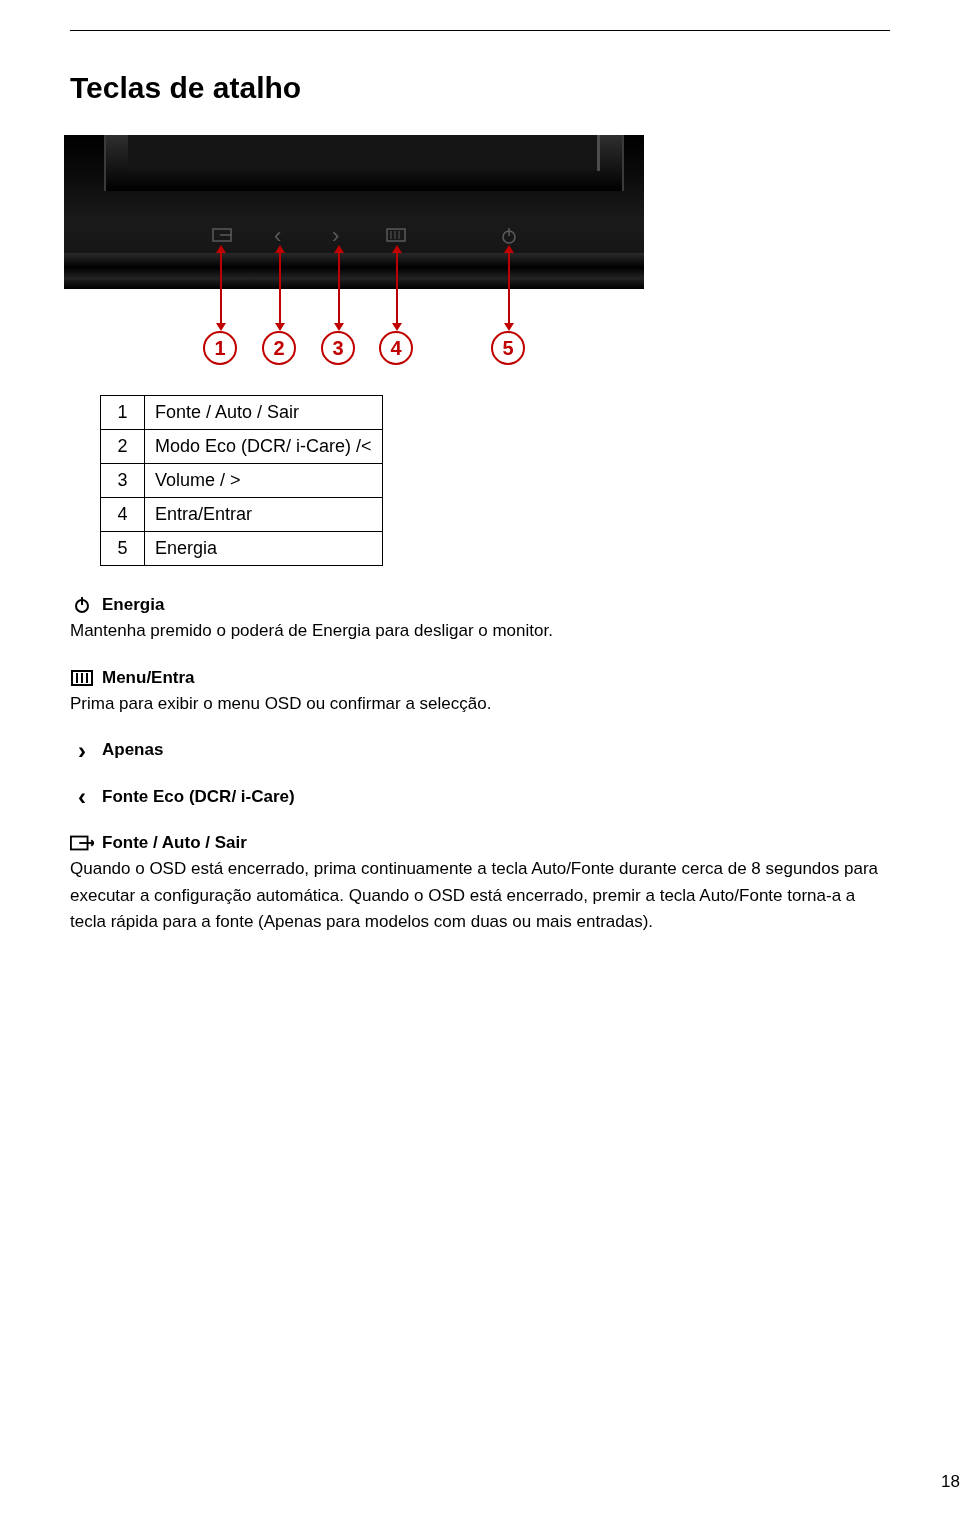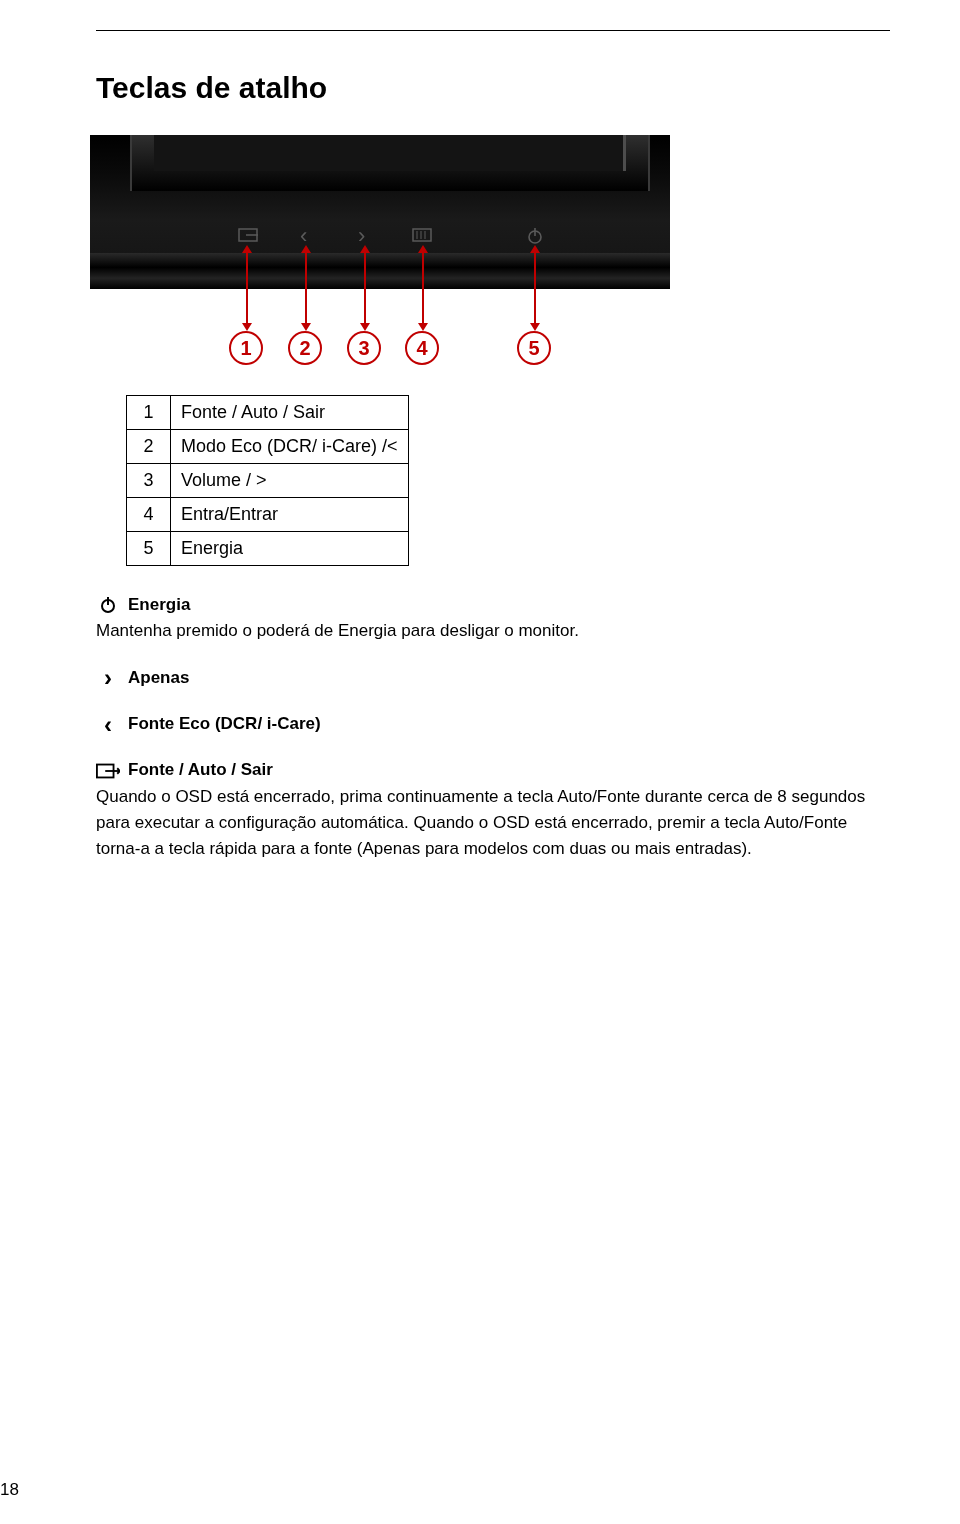--- a/index.html
+++ b/index.html
@@ -5,21 +5,21 @@
   * { box-sizing: border-box; margin: 0; padding: 0; }
   body {
     width: 960px;
     height: 1524px;
     background: #fff;
     font-family: Arial, Helvetica, sans-serif;
     color: #000;
     position: relative;
   }
   .page {
-    padding: 30px 70px 0 96px;
+    padding: 30px 70px 0 70px;
   }
   .top-rule {
     border-top: 1px solid #000;
     margin-bottom: 40px;
   }
   h1.title {
     font-size: 30px;
     font-weight: bold;
     margin-bottom: 30px;
   }
@@ -113,23 +113,23 @@
     font-size: 17px;
   }
   .icon-box {
     display: inline-flex;
     align-items: center;
     justify-content: center;
     width: 24px; height: 20px;
   }
   .page-number {
     position: absolute;
-    bottom: 24px;
+    bottom: 32px;
     left: 0; right: 0;
-    text-align: left;
+    text-align: right;
     font-size: 17px;
   }
 </style>
 </head>
 <body>
 
 <div class="page">
   <div class="top-rule"></div>
 
   <h1 class="title">Teclas de atalho</h1>
@@ -207,20 +207,34 @@
         <svg width="18" height="18" viewBox="0 0 18 18">
             <circle cx="9" cy="10" r="6" fill="none" stroke="#000" stroke-width="2"></circle>
             <line x1="9" y1="1" x2="9" y2="9" stroke="#000" stroke-width="2"></line>
           </svg>
       </span>
       <span>Energia</span>
     </div>
     <div>Mantenha premido o poderá de Energia para desligar o monitor.</div>
   </div>
 
+  <div class="section">
+    <div class="section-head">
+      <span class="icon-box">
+        <svg width="22" height="16" viewBox="0 0 22 16">
+            <rect x="1" y="1" width="20" height="14" fill="none" stroke="#000" stroke-width="2"></rect>
+            <line x1="6" y1="3" x2="6" y2="13" stroke="#000" stroke-width="2"></line>
+            <line x1="11" y1="3" x2="11" y2="13" stroke="#000" stroke-width="2"></line>
+            <line x1="16" y1="3" x2="16" y2="13" stroke="#000" stroke-width="2"></line>
+          </svg>
+      </span>
+      <span>Menu/Entra</span>
+    </div>
+    <div>Prima para exibir o menu OSD ou confirmar a selecção.</div>
+  </div>
 
   <div class="section">
     <div class="section-head">
       <span class="icon-box" style="font-size:24px;font-weight:bold">›</span>
       <span>Apenas</span>
     </div>
   </div>
 
   <div class="section">
     <div class="section-head">

